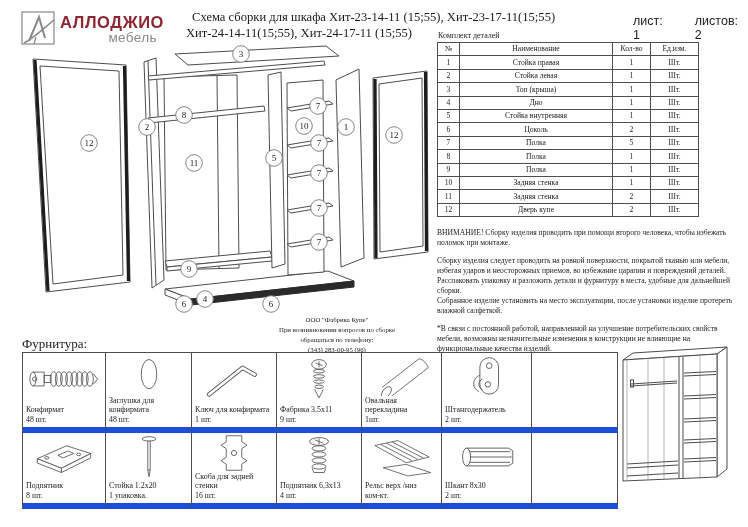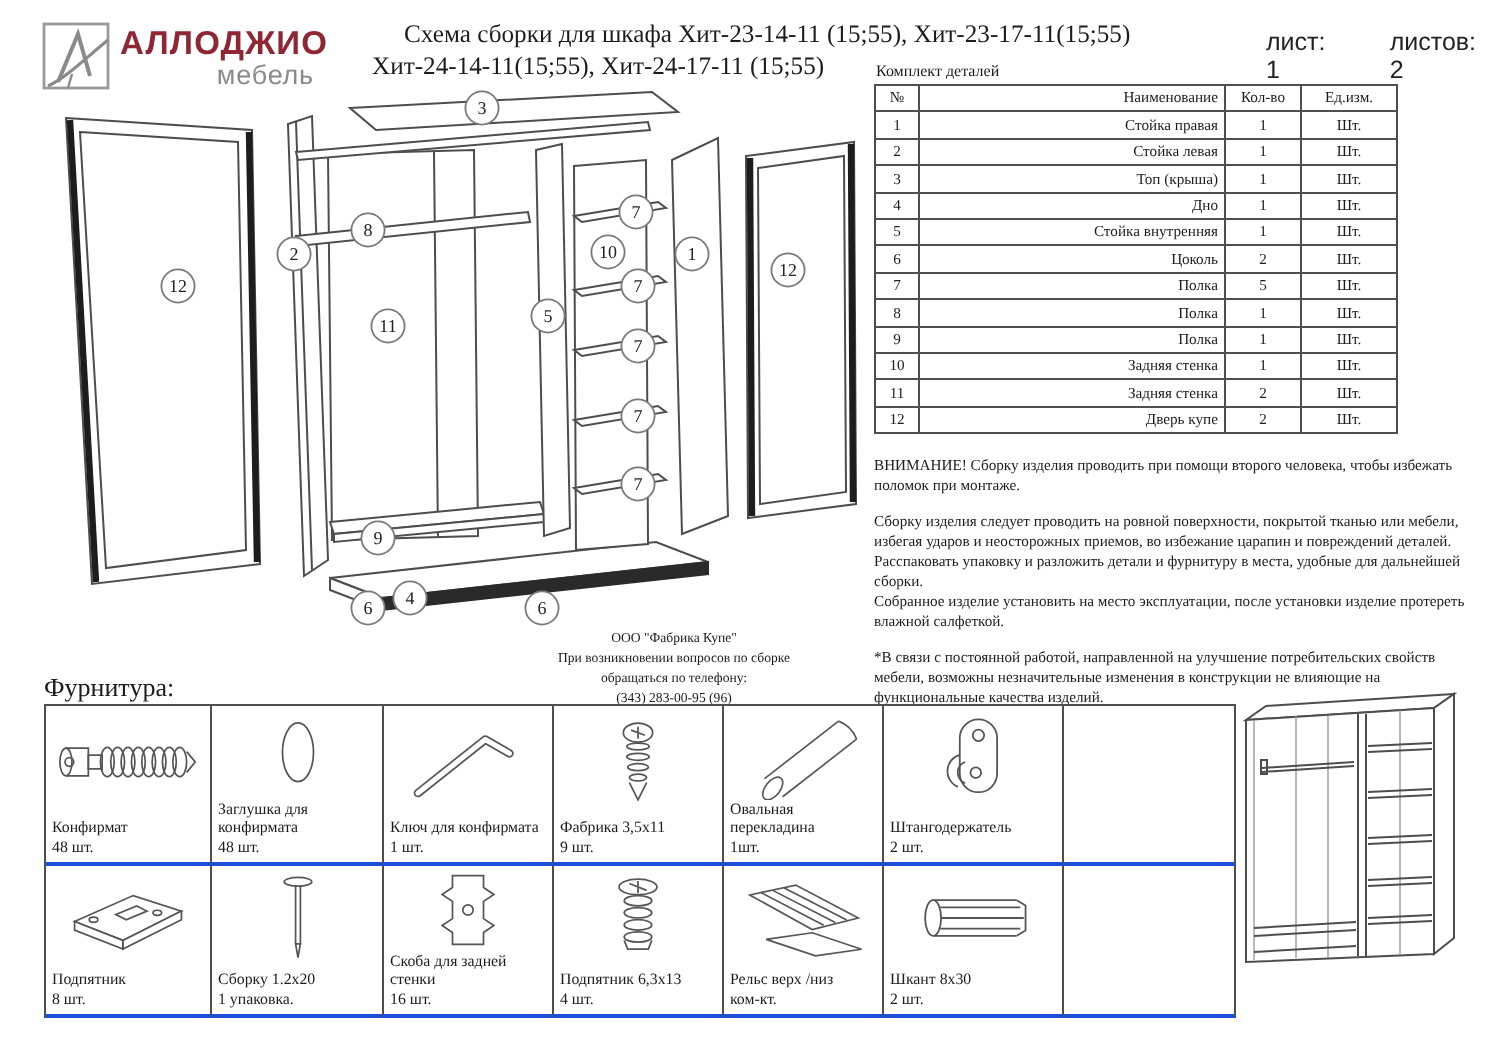--- a/index.html
+++ b/index.html
@@ -13,33 +13,33 @@
   
   .brand{color:#8e2633;font-weight:bold;font-size:16.5px;letter-spacing:.6px;}
   .brand-sub{color:#8a8a8a;font-size:13.5px;letter-spacing:.4px;text-align:right;width:97px;}
   .title-line{font-size:12.6px;white-space:nowrap;}
   .sheet-info{font-size:12.5px;color:#222;display:flex;gap:22px;}
 
   
   .parts-title{font-size:8px;}
   table.parts{border-collapse:collapse;table-layout:fixed;width:261px;font-size:7.6px;}
   table.parts td,table.parts th{border:1px solid #4f4f4f;padding:0 3px;height:12.4px;line-height:1;font-weight:normal;text-align:center;overflow:hidden;white-space:nowrap;}
-  table.parts .name{text-align:right;}
+  table.parts .name{text-align:center;}
 
   
   .notes{font-size:7.6px;line-height:1.32;width:303px;}
   .notes p{margin:0;}
   .notes p.gap{margin-top:8px;}
 
   .factory{font-size:6.8px;line-height:1.45;text-align:center;width:170px;}
 
   
   .hw-title{font-size:13px;}
   .hw-grid{display:grid;grid-template-columns:83px 86px 85px 85px 80px 90px 86px;grid-template-rows:80px 76px;border-top:1px solid #4f4f4f;border-left:1px solid #4f4f4f;width:595px;}
-  .hw-cell{border-right:1px solid #4f4f4f;border-bottom:2px solid #1d4ed8;display:flex;flex-direction:column;background:#fff;}
+  .hw-cell{border-right:1px solid #4f4f4f;border-bottom:6px solid #1d4ed8;display:flex;flex-direction:column;background:#fff;}
   .hw-icon{flex:1;display:flex;align-items:center;justify-content:center;overflow:hidden;}
   .hw-name{font-size:7.9px;line-height:1.15;padding:0 3px;}
   .hw-qty{font-size:7.9px;line-height:1.2;padding:0 3px 3px;}
 
   .assembled-cap{font-size:9px;text-align:center;width:140px;line-height:1.2;}
 
   
   .pnl{stroke:#4d4d4d;fill:#ffffff;stroke-width:1;}
   .ln{stroke:#4d4d4d;fill:none;stroke-width:1;}
   .ln2{stroke:#9a9a9a;fill:none;stroke-width:.7;}
@@ -58,21 +58,21 @@
     <svg width="38" height="38" viewBox="0 0 38 38">
       <rect x="2" y="2" width="32" height="32" fill="#fff" stroke="#9a9a9a" stroke-width="1.4"></rect>
       <path d="M9,31 L19,7 L25,28" stroke="#8a8a8a" stroke-width="2" fill="none"></path>
       <path d="M4,33 C13,29 24,18 34,10" stroke="#8a8a8a" stroke-width="1.6" fill="none"></path>
       <path d="M14,34 L16,27" stroke="#8a8a8a" stroke-width="1.2" fill="none"></path>
     </svg>
   </div>
   <div class="abs sans brand" style="left:60px;top:13px;">АЛЛОДЖИО</div>
   <div class="abs sans brand-sub" style="left:60px;top:30px;">мебель</div>
 
-  <div class="abs title-line" style="left:202px;top:10px;">Схема сборки для шкафа Хит-23-14-11 (15;55), Хит-23-17-11(15;55)</div>
+  <div class="abs title-line" style="left:192px;top:10px;">Схема сборки для шкафа Хит-23-14-11 (15;55), Хит-23-17-11(15;55)</div>
   <div class="abs title-line" style="left:186px;top:26px;">Хит-24-14-11(15;55), Хит-24-17-11 (15;55)</div>
 
   <div class="abs sans sheet-info" style="left:633px;top:14px;">
     <span>лист: 1</span>
     <span>листов: 2</span>
   </div>
 
   <div class="abs parts-title" style="left:438px;top:31px;">Комплект деталей</div>
   <table class="parts abs" style="left:437px;top:42px;">
     <colgroup>
@@ -378,21 +378,21 @@
     </div>
     <div class="hw-cell">
       <div class="hw-icon">
           <svg width="78" height="50" viewBox="0 0 90 58">
         <ellipse class="i" cx="45" cy="8" rx="8" ry="2.5"></ellipse>
             <line class="i" x1="43.6" y1="10" x2="43.6" y2="44"></line>
             <line class="i" x1="46.4" y1="10" x2="46.4" y2="44"></line>
             <polygon class="i" points="43.6,44 46.4,44 45,52"></polygon>
           </svg>
         </div>
-      <div class="hw-name">Сборку 1.2х20</div>
+      <div class="hw-name">Стойка 1.2х20</div>
       <div class="hw-qty">1 упаковка.</div>
     </div>
     <div class="hw-cell">
       <div class="hw-icon">
           <svg width="78" height="50" viewBox="0 0 90 58">
         <path class="if" d="M36,9 L54,9 L54,16 L60,20 L54,24 L54,34 L60,38 L54,42 L54,49 L36,49 L36,42 L30,38 L36,34 L36,24 L30,20 L36,16 Z"></path>
             <circle class="i" cx="45" cy="29" r="3"></circle>
           </svg>
         </div>
       <div class="hw-name">Скоба для задней стенки</div>

